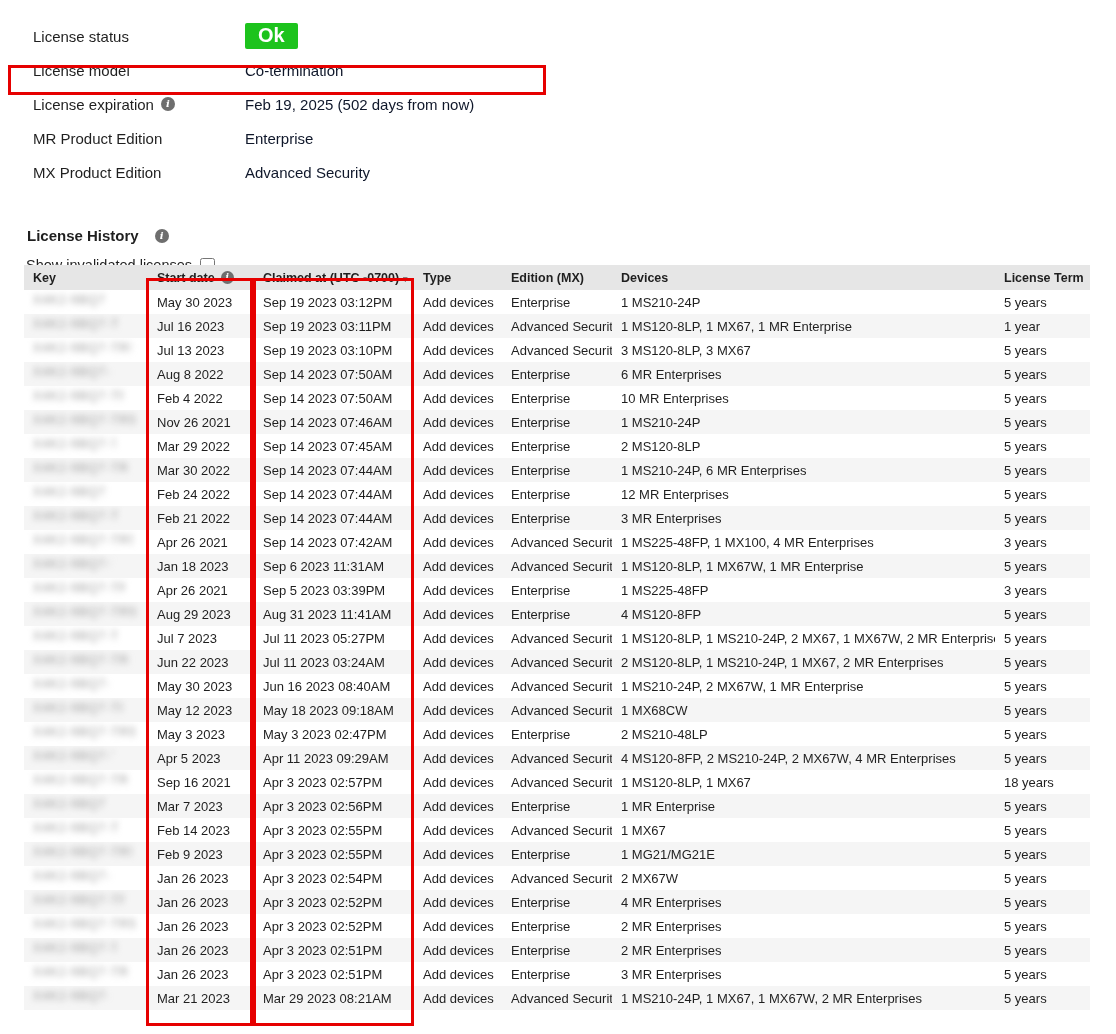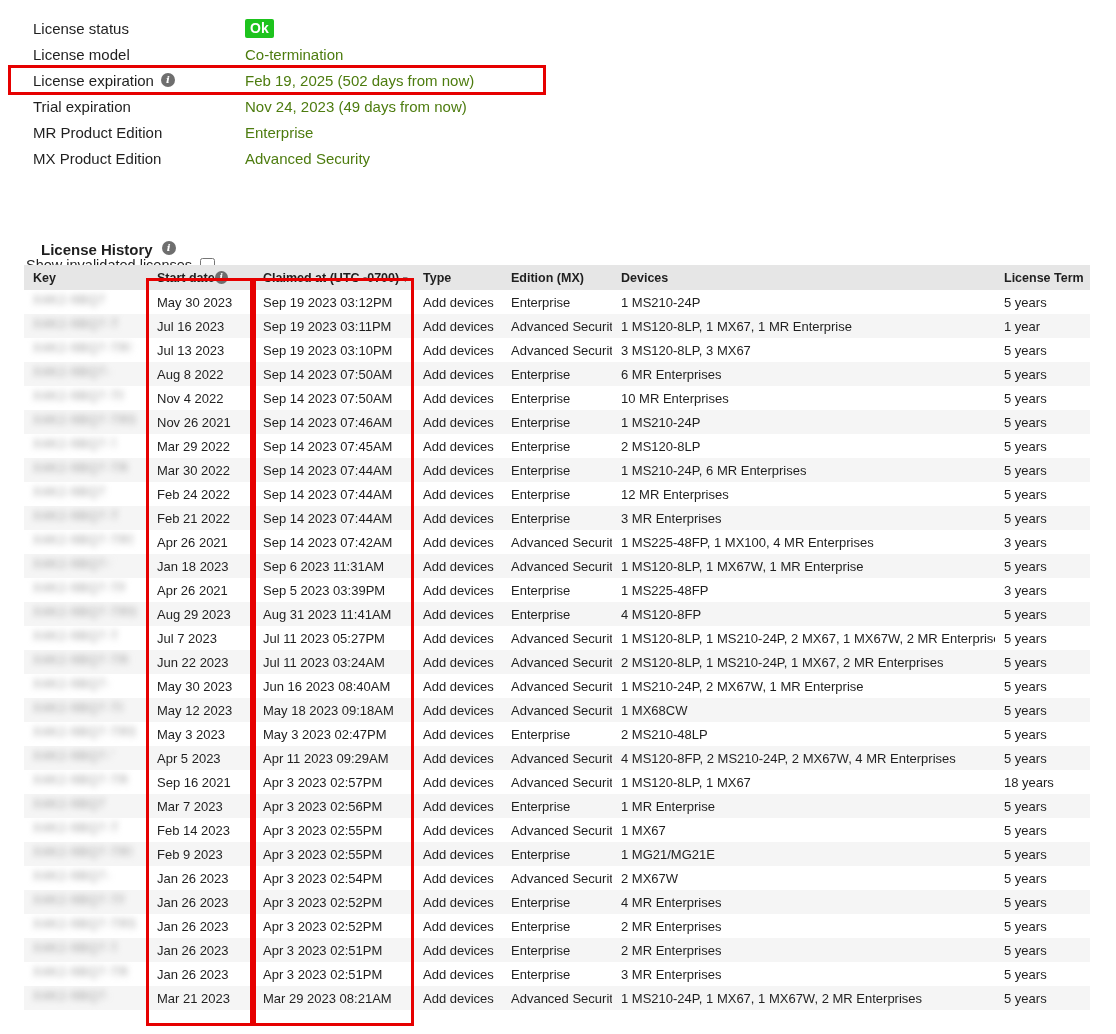--- a/index.html
+++ b/index.html
@@ -2,48 +2,48 @@
 <html><head>
 <meta charset="utf-8">
 <style>
   * { box-sizing: border-box; }
   body { margin:0; background:#fff; color:#1f1f1f;
          font-family:"Liberation Sans","DejaVu Sans",sans-serif; }
   .page { position:relative; width:1116px; height:1034px; overflow:hidden; background:#fff; }
 
   
   .summary { position:absolute; left:33px; top:15px; }
-  .srow { display:flex; align-items:center; height:26px; font-size:15px; }
+  .srow { display:flex; align-items:center; height:26px; font-size:15px;margin-top:8px; }
   .slabel { width:212px; display:flex; align-items:center; gap:7px; color:#1f1f1f; }
-  .svalue { color:#4d7c0f; }
-  .badge-ok { color:#fff; font-weight:700; font-size:14px; padding:1px 5px 2px;
+  .svalue { color:#0f172a; }
+  .badge-ok { color:#fff; font-weight:700; font-size:20px; padding:1px 13px 2px;
               border-radius:2px; display:inline-block; }
   .info-icon { display:inline-flex; align-items:center; justify-content:center;
                width:14px; height:14px; border-radius:50%; background:#6e6e6e;
                color:#fff; font-size:10px; font-weight:700; line-height:1;
                font-family:"DejaVu Serif",serif; font-style:italic; flex:none; }
 
   
-  .history-title { position:absolute; left:27px; top:227px; margin:14px; font-size:15px;
-                   font-weight:700; display:flex; align-items:flex-start; gap:9px; }
+  .history-title { position:absolute; left:27px; top:227px; margin:0; font-size:15px;
+                   font-weight:700; display:flex; align-items:center; gap:16px; }
   .show-invalidated { position:absolute; left:26px; top:257px; font-size:14.5px;
                       display:flex; align-items:center; gap:8px; }
   .show-invalidated input { width:15px; height:15px; margin:0; }
 
   table.history { position:absolute; left:24px; top:265px; width:1066px;
                   border-collapse:collapse; table-layout:fixed; }
   col.c-key{width:124px;} col.c-start{width:106px;} col.c-claimed{width:160px;}
   col.c-type{width:88px;} col.c-edition{width:110px;} col.c-devices{width:383px;}
   col.c-term{width:95px;}
   thead th { background:#e6e6e6; height:25px; font-size:12.5px; font-weight:700;
              text-align:left; padding:0 2px 0 9px; white-space:nowrap; overflow:hidden; }
   tbody td { height:24px; font-size:13px; padding:0 2px 0 9px; white-space:nowrap;
              overflow:hidden; color:#1f1f1f; }
   tbody tr:nth-child(even) { background:#f5f5f5; }
-  .th-flex { display:flex; align-items:center; }
+  .th-flex { display:flex; align-items:center; gap:6px; }
   .th-flex .info-icon { width:13px; height:13px; font-size:9px; }
   .sort-arrow { font-size:8px; color:#1f1f1f; margin-left:2px; }
   .key-blur { display:inline-block; filter:blur(3px); color:#9a9a9a; font-size:12px;
               letter-spacing:1px; user-select:none; overflow:hidden; height:15px; }
 
   
   .redbox { position:absolute; border:3px solid #e60000; pointer-events:none; }
   .redbox-expiration { left:8px;   top:65px;  width:538px; height:30px; }
   .redbox-start      { left:146px; top:278px; width:107px; height:748px; }
   .redbox-claimed    { left:253px; top:278px; width:161px; height:748px; }
@@ -68,26 +68,20 @@
       </div>
       <div class="srow">
         <span class="slabel">
           <span>License expiration</span>
           <span class="info-icon">i</span>
         </span>
         <span class="svalue">Feb 19, 2025 (502 days from now)</span>
       </div>
       <div class="srow">
         <span class="slabel">
-          <span>Trial expiration</span>
-        </span>
-        <span class="svalue">Nov 24, 2023 (49 days from now)</span>
-      </div>
-      <div class="srow">
-        <span class="slabel">
           <span>MR Product Edition</span>
         </span>
         <span class="svalue">Enterprise</span>
       </div>
       <div class="srow">
         <span class="slabel">
           <span>MX Product Edition</span>
         </span>
         <span class="svalue">Advanced Security</span>
       </div>
@@ -175,21 +169,21 @@
           <td><span class="key-blur" style="width: 77px;">X4K2-9BQ7-TR5D</span></td>
           <td>Aug 8 2022</td>
           <td>Sep 14 2023 07:50AM</td>
           <td>Add devices</td>
           <td>Enterprise</td>
           <td>6 MR Enterprises</td>
           <td>5 years</td>
         </tr>
         <tr>
           <td><span class="key-blur" style="width: 90px;">X4K2-9BQ7-TR5D</span></td>
-          <td>Nov 4 2022</td>
+          <td>Feb 4 2022</td>
           <td>Sep 14 2023 07:50AM</td>
           <td>Add devices</td>
           <td>Enterprise</td>
           <td>10 MR Enterprises</td>
           <td>5 years</td>
         </tr>
         <tr>
           <td><span class="key-blur" style="width: 103px;">X4K2-9BQ7-TR5D</span></td>
           <td>Nov 26 2021</td>
           <td>Sep 14 2023 07:46AM</td>

